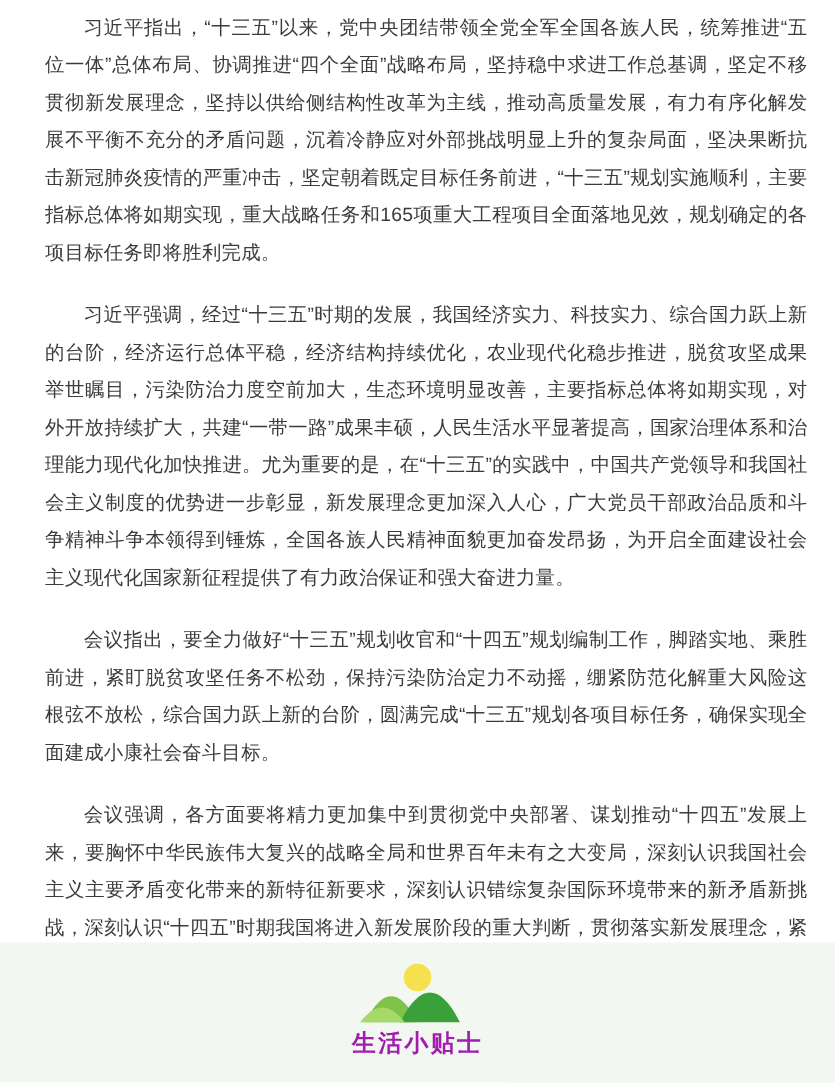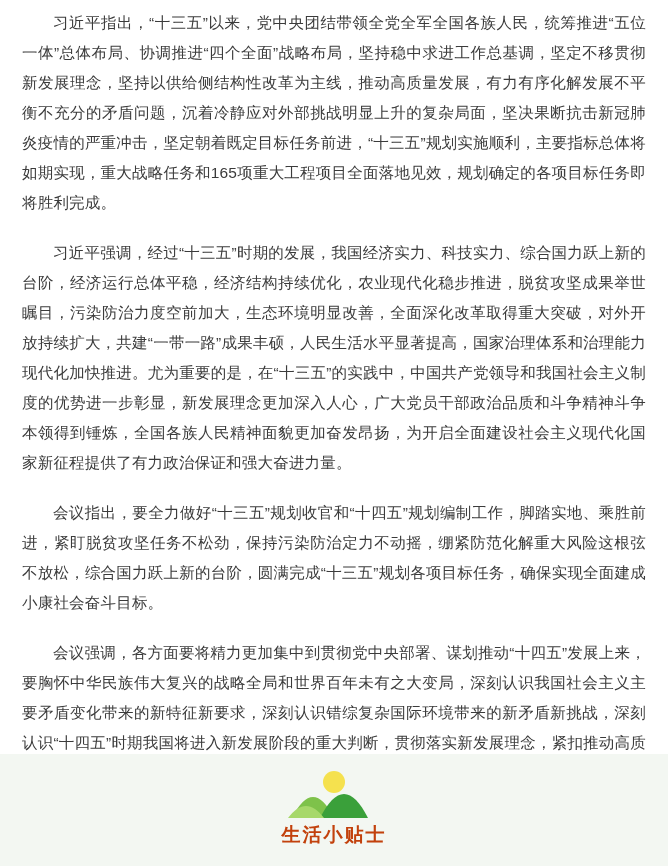--- a/index.html
+++ b/index.html
@@ -14,21 +14,21 @@
   }
   .page {
     position: relative;
     width: 668px;
     height: 866px;
     box-sizing: border-box;
     overflow: hidden;
     background: #ffffff;
   }
   .article {
-    padding: 8px 22px 0 22px;
+    padding: 8px 22px 0 36px;
     box-sizing: border-box;
   }
   .para {
     margin: 0 0 20px 0;
     font-size: 15.5px;
     line-height: 30px;
     color: #3b3b3b;
     text-align: justify;
     text-justify: inter-ideograph;
     text-indent: 2em;
@@ -51,33 +51,33 @@
   }
   .footer-logo {
     width: 96px;
     height: 50px;
     position: relative;
   }
   .footer-caption {
     margin-top: 4px;
     font-size: 19px;
     font-weight: bold;
-    color: #c2410c;
+    color: #a21caf;
     letter-spacing: 2px;
     font-family: "Liberation Sans", sans-serif;
   }
 </style>
 </head>
 <body>
 
 <div class="page">
 
   <div class="article">
     <p class="para">习近平指出，“十三五”以来，党中央团结带领全党全军全国各族人民，统筹推进“五位一体”总体布局、协调推进“四个全面”战略布局，坚持稳中求进工作总基调，坚定不移贯彻新发展理念，坚持以供给侧结构性改革为主线，推动高质量发展，有力有序化解发展不平衡不充分的矛盾问题，沉着冷静应对外部挑战明显上升的复杂局面，坚决果断抗击新冠肺炎疫情的严重冲击，坚定朝着既定目标任务前进，“十三五”规划实施顺利，主要指标总体将如期实现，重大战略任务和165项重大工程项目全面落地见效，规划确定的各项目标任务即将胜利完成。</p>
-    <p class="para">习近平强调，经过“十三五”时期的发展，我国经济实力、科技实力、综合国力跃上新的台阶，经济运行总体平稳，经济结构持续优化，农业现代化稳步推进，脱贫攻坚成果举世瞩目，污染防治力度空前加大，生态环境明显改善，全面深化改革取得重大突破，对外开放持续扩大，共建“一带一路”成果丰硕，人民生活水平显著提高，国家治理体系和治理能力现代化加快推进。尤为重要的是，在“十三五”的实践中，中国共产党领导和我国社会主义制度的优势进一步彰显，新发展理念更加深入人心，广大党员干部政治品质和斗争精神斗争本领得到锤炼，全国各族人民精神面貌更加奋发昂扬，为开启全面建设社会主义现代化国家新征程提供了有力政治保证和强大奋进力量。</p>
+    <p class="para">习近平强调，经过“十三五”时期的发展，我国经济实力、科技实力、综合国力跃上新的台阶，经济运行总体平稳，经济结构持续优化，农业现代化稳步推进，脱贫攻坚成果举世瞩目，污染防治力度空前加大，生态环境明显改善，主要指标总体将如期实现，对外开放持续扩大，共建“一带一路”成果丰硕，人民生活水平显著提高，国家治理体系和治理能力现代化加快推进。尤为重要的是，在“十三五”的实践中，中国共产党领导和我国社会主义制度的优势进一步彰显，新发展理念更加深入人心，广大党员干部政治品质和斗争精神斗争本领得到锤炼，全国各族人民精神面貌更加奋发昂扬，为开启全面建设社会主义现代化国家新征程提供了有力政治保证和强大奋进力量。</p>
     <p class="para">会议指出，要全力做好“十三五”规划收官和“十四五”规划编制工作，脚踏实地、乘胜前进，紧盯脱贫攻坚任务不松劲，保持污染防治定力不动摇，绷紧防范化解重大风险这根弦不放松，综合国力跃上新的台阶，圆满完成“十三五”规划各项目标任务，确保实现全面建成小康社会奋斗目标。</p>
     <p class="para">会议强调，各方面要将精力更加集中到贯彻党中央部署、谋划推动“十四五”发展上来，要胸怀中华民族伟大复兴的战略全局和世界百年未有之大变局，深刻认识我国社会主义主要矛盾变化带来的新特征新要求，深刻认识错综复杂国际环境带来的新矛盾新挑战，深刻认识“十四五”时期我国将进入新发展阶段的重大判断，贯彻落实新发展理念，紧扣推动高质量发展，着力构建以国内大循环为主体、国内国际双循环相互促进的新发展格局。要乘势而上、奋力前行，推动“两个一百年”奋斗目标有机衔接，为全面建设社会主义现代化国家开好局、起好步。</p>
   </div>
 
   <div class="footer">
     <div class="footer-logo">
       <svg viewBox="0 0 96 50" width="96" height="50" aria-hidden="true">
         <circle cx="48" cy="14" r="11" fill="#f5e14e"></circle>
         <path d="M6 50 C 20 22, 34 22, 48 50 Z" fill="#7ec24a"></path>
         <path d="M34 50 C 50 18, 66 18, 82 50 Z" fill="#3aa03a"></path>

